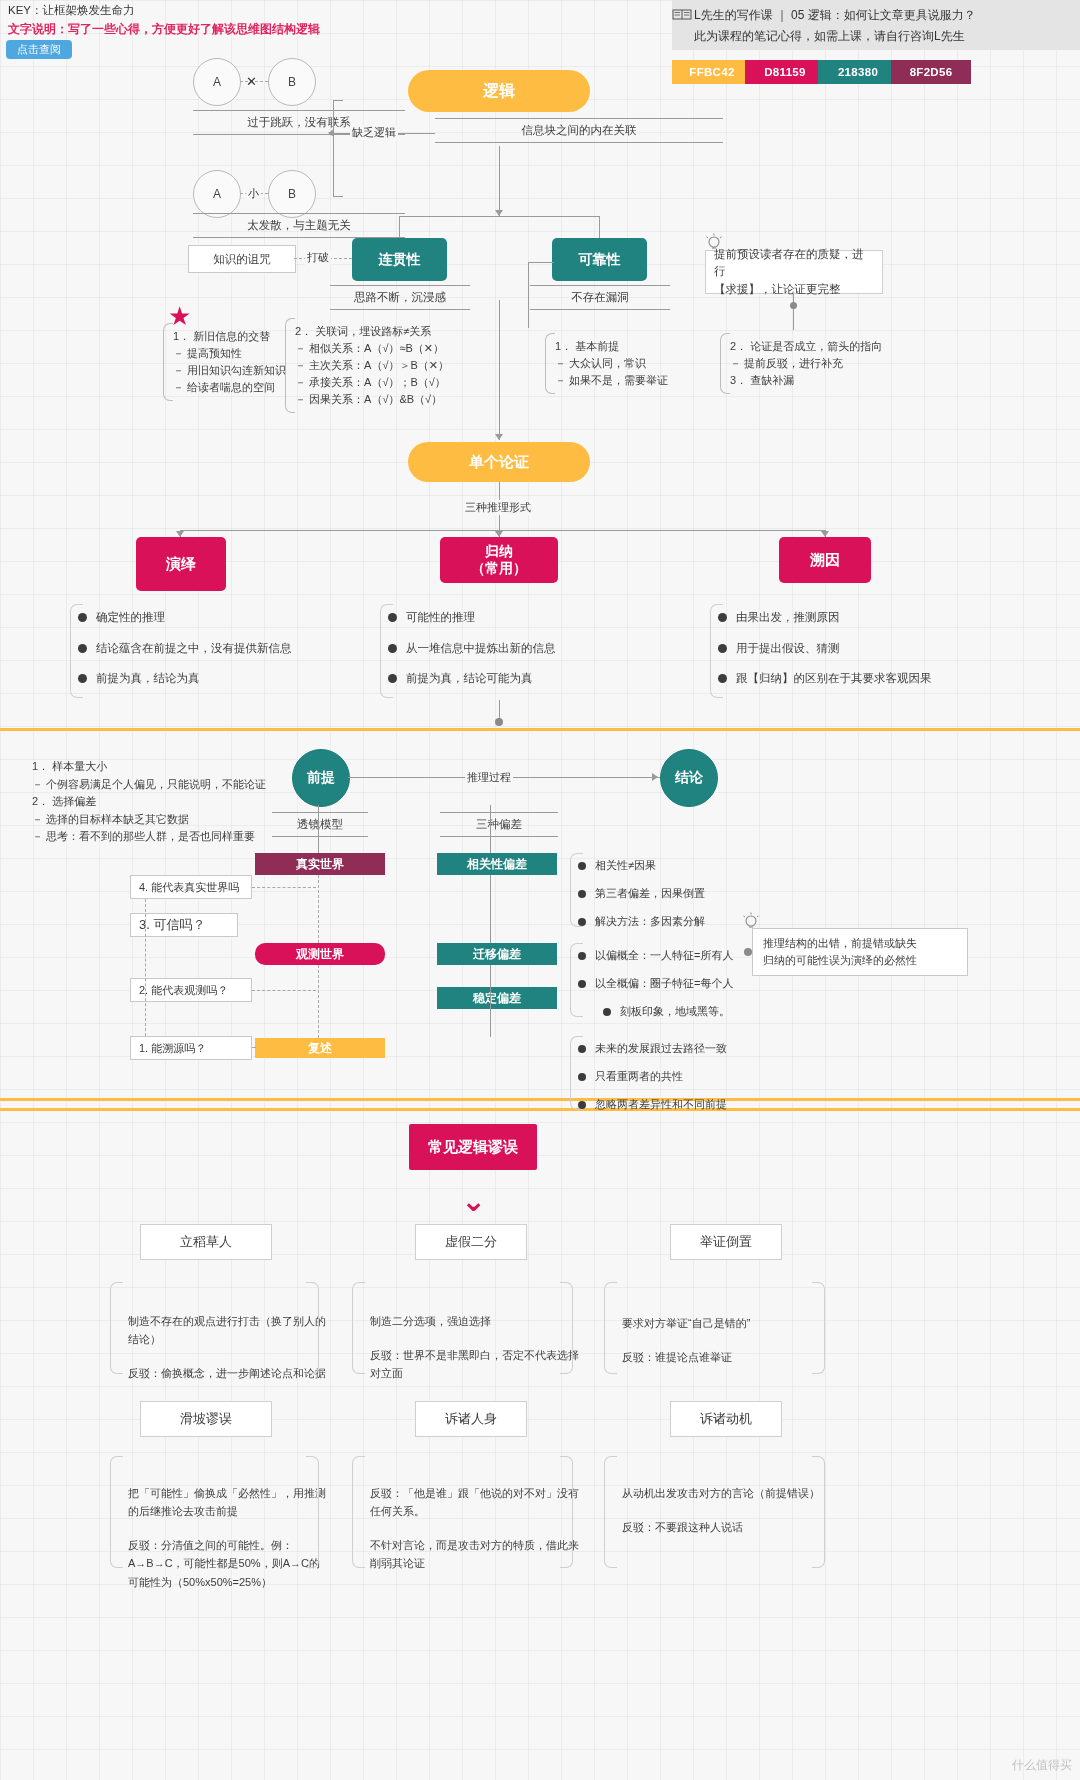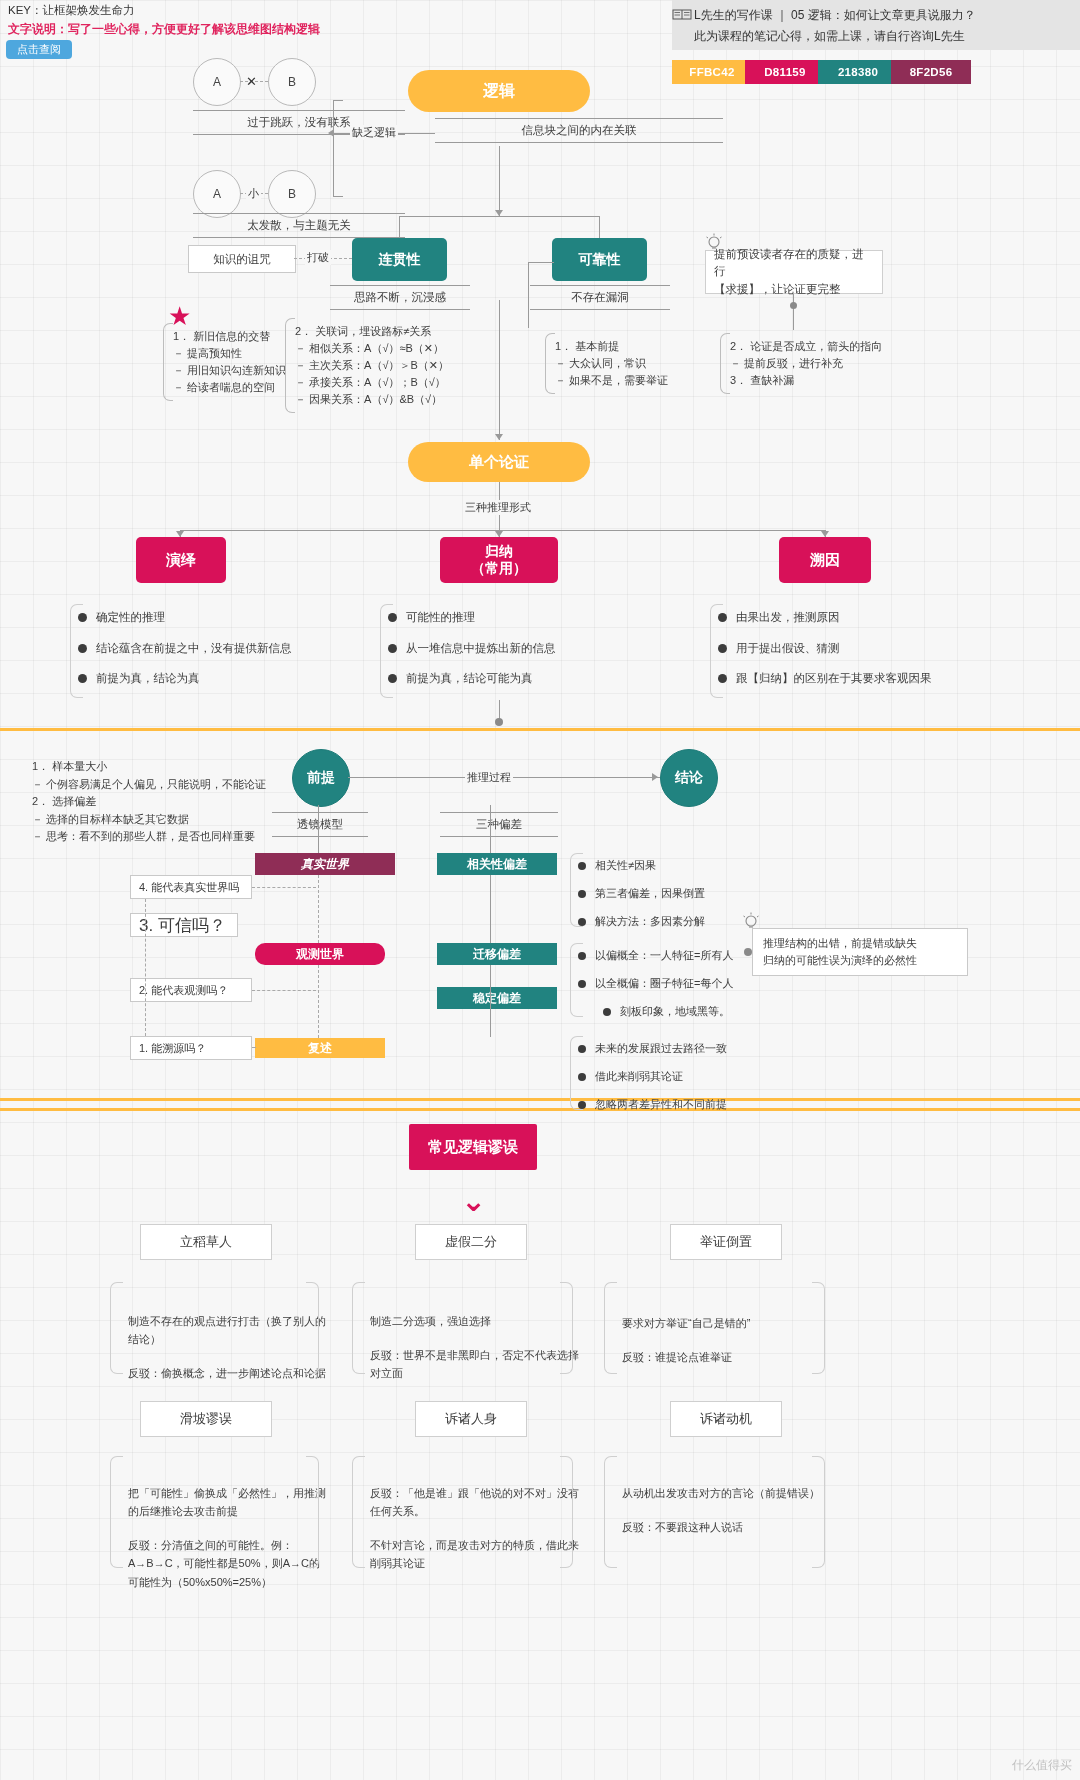--- a/index.html
+++ b/index.html
@@ -210,21 +210,21 @@
 <div class="abs line vline" style="left:499px;top:482px;height:48px;"></div>
 <div class="abs edgelbl" style="left:463px;top:500px;">三种推理形式</div>
 <div class="abs line hline" style="left:180px;top:530px;width:645px;"></div>
 <div class="abs line vline" style="left:180px;top:530px;height:7px;"></div>
 <div class="abs line vline" style="left:499px;top:530px;height:7px;"></div>
 <div class="abs line vline" style="left:825px;top:530px;height:7px;"></div>
 <div class="abs arrowdn" style="left:176px;top:531px;"></div>
 <div class="abs arrowdn" style="left:495px;top:531px;"></div>
 <div class="abs arrowdn" style="left:821px;top:531px;"></div>
 
-<div class="abs node n-pink rad-sm" style="left:136px;top:537px;width:90px;height:46px;font-size:15px;">演绎</div>
+<div class="abs node n-pink rad-sm" style="left:136px;top:537px;width:90px;height:54px;font-size:15px;">演绎</div>
 <div class="abs node n-pink rad-sm" style="left:440px;top:537px;width:118px;height:46px;font-size:14px;white-space:pre-line;">归纳
 （常用）</div>
 <div class="abs node n-pink rad-sm" style="left:779px;top:537px;width:92px;height:46px;font-size:15px;">溯因</div>
 
 <div class="bullets" style="left:78px;top:612px;">
   <div class="bi">
       <span class="dot"></span>
       <span>确定性的推理</span>
     </div>
   <div class="bi">
@@ -287,37 +287,37 @@
 
 <div class="note" style="left:22px;top:752px;width:240px;">
   <div class="ln">1． 样本量大小</div>
   <div class="ln">－ 个例容易满足个人偏见，只能说明，不能论证</div>
   <div class="ln"></div>
   <div class="ln">2． 选择偏差</div>
   <div class="ln">－ 选择的目标样本缺乏其它数据</div>
   <div class="ln">－ 思考：看不到的那些人群，是否也同样重要</div>
 </div>
 
-<div class="abs node n-maroon" style="left:255px;top:853px;width:140px;height:22px;font-size:12px;font-style:italic;">真实世界</div>
+<div class="abs node n-maroon" style="left:255px;top:853px;width:130px;height:22px;font-size:12px;">真实世界</div>
 <div class="abs node n-pink" style="left:255px;top:943px;width:130px;height:22px;font-size:12px;">观测世界</div>
 <div class="abs node n-yellow" style="left:255px;top:1038px;width:130px;height:20px;font-size:12px;">复述</div>
 
 <div class="abs node n-teal" style="left:437px;top:853px;width:120px;height:22px;font-size:12px;">相关性偏差</div>
 <div class="abs node n-teal" style="left:437px;top:943px;width:120px;height:22px;font-size:12px;">迁移偏差</div>
 <div class="abs node n-teal" style="left:437px;top:987px;width:120px;height:22px;font-size:12px;">稳定偏差</div>
 
 <div class="abs dline-v" style="left:318px;top:875px;height:68px;"></div>
 <div class="abs dline-v" style="left:318px;top:965px;height:73px;"></div>
 <div class="abs line vline" style="left:490px;top:875px;height:68px;"></div>
 <div class="abs line vline" style="left:490px;top:965px;height:72px;"></div>
 <div class="abs line vline" style="left:318px;top:805px;height:48px;"></div>
 <div class="abs line vline" style="left:490px;top:805px;height:48px;"></div>
 
 <div class="abs wbox" style="left:130px;top:875px;width:122px;height:24px;font-size:11px;justify-content:flex-start;padding-left:8px;box-sizing:border-box;">4. 能代表真实世界吗</div>
-<div class="abs wbox" style="left:130px;top:913px;width:108px;height:24px;font-size:17px;justify-content:flex-start;padding-left:8px;box-sizing:border-box;">3. 可信吗？</div>
+<div class="abs wbox" style="left:130px;top:913px;width:108px;height:24px;font-size:13px;justify-content:flex-start;padding-left:8px;box-sizing:border-box;">3. 可信吗？</div>
 <div class="abs wbox" style="left:130px;top:978px;width:122px;height:24px;font-size:11px;justify-content:flex-start;padding-left:8px;box-sizing:border-box;">2. 能代表观测吗？</div>
 <div class="abs wbox" style="left:130px;top:1036px;width:122px;height:24px;font-size:11px;justify-content:flex-start;padding-left:8px;box-sizing:border-box;">1. 能溯源吗？</div>
 <div class="abs dline-v" style="left:145px;top:899px;height:137px;"></div>
 <div class="abs dline-h" style="left:252px;top:887px;width:64px;"></div>
 <div class="abs dline-h" style="left:252px;top:990px;width:64px;"></div>
 <div class="abs dline-h" style="left:252px;top:1047px;width:4px;"></div>
 
 <div class="bullets" style="left:578px;top:860px;font-size:11px;">
   <div class="bi" style="margin-bottom:17px;">
       <span class="dot" style="width:8px;height:8px;"></span>
@@ -346,21 +346,21 @@
       <span>刻板印象，地域黑等。</span>
     </div>
 </div>
 <div class="bullets" style="left:578px;top:1043px;font-size:11px;">
   <div class="bi" style="margin-bottom:17px;">
       <span class="dot" style="width:8px;height:8px;"></span>
       <span>未来的发展跟过去路径一致</span>
     </div>
   <div class="bi" style="margin-bottom:17px;">
       <span class="dot" style="width:8px;height:8px;"></span>
-      <span>借此来削弱其论证</span>
+      <span>只看重两者的共性</span>
     </div>
   <div class="bi" style="margin-bottom:0;">
       <span class="dot" style="width:8px;height:8px;"></span>
       <span>忽略两者差异性和不同前提</span>
     </div>
 </div>
 <div class="abs" style="left:570px;top:853px;width:12px;height:72px;border-left:1px solid #cfcfcf;border-top:1px solid #cfcfcf;border-bottom:1px solid #cfcfcf;border-radius:7px 0 0 7px;"></div>
 <div class="abs" style="left:570px;top:943px;width:12px;height:72px;border-left:1px solid #cfcfcf;border-top:1px solid #cfcfcf;border-bottom:1px solid #cfcfcf;border-radius:7px 0 0 7px;"></div>
 <div class="abs" style="left:570px;top:1036px;width:12px;height:72px;border-left:1px solid #cfcfcf;border-top:1px solid #cfcfcf;border-bottom:1px solid #cfcfcf;border-radius:7px 0 0 7px;"></div>
 

